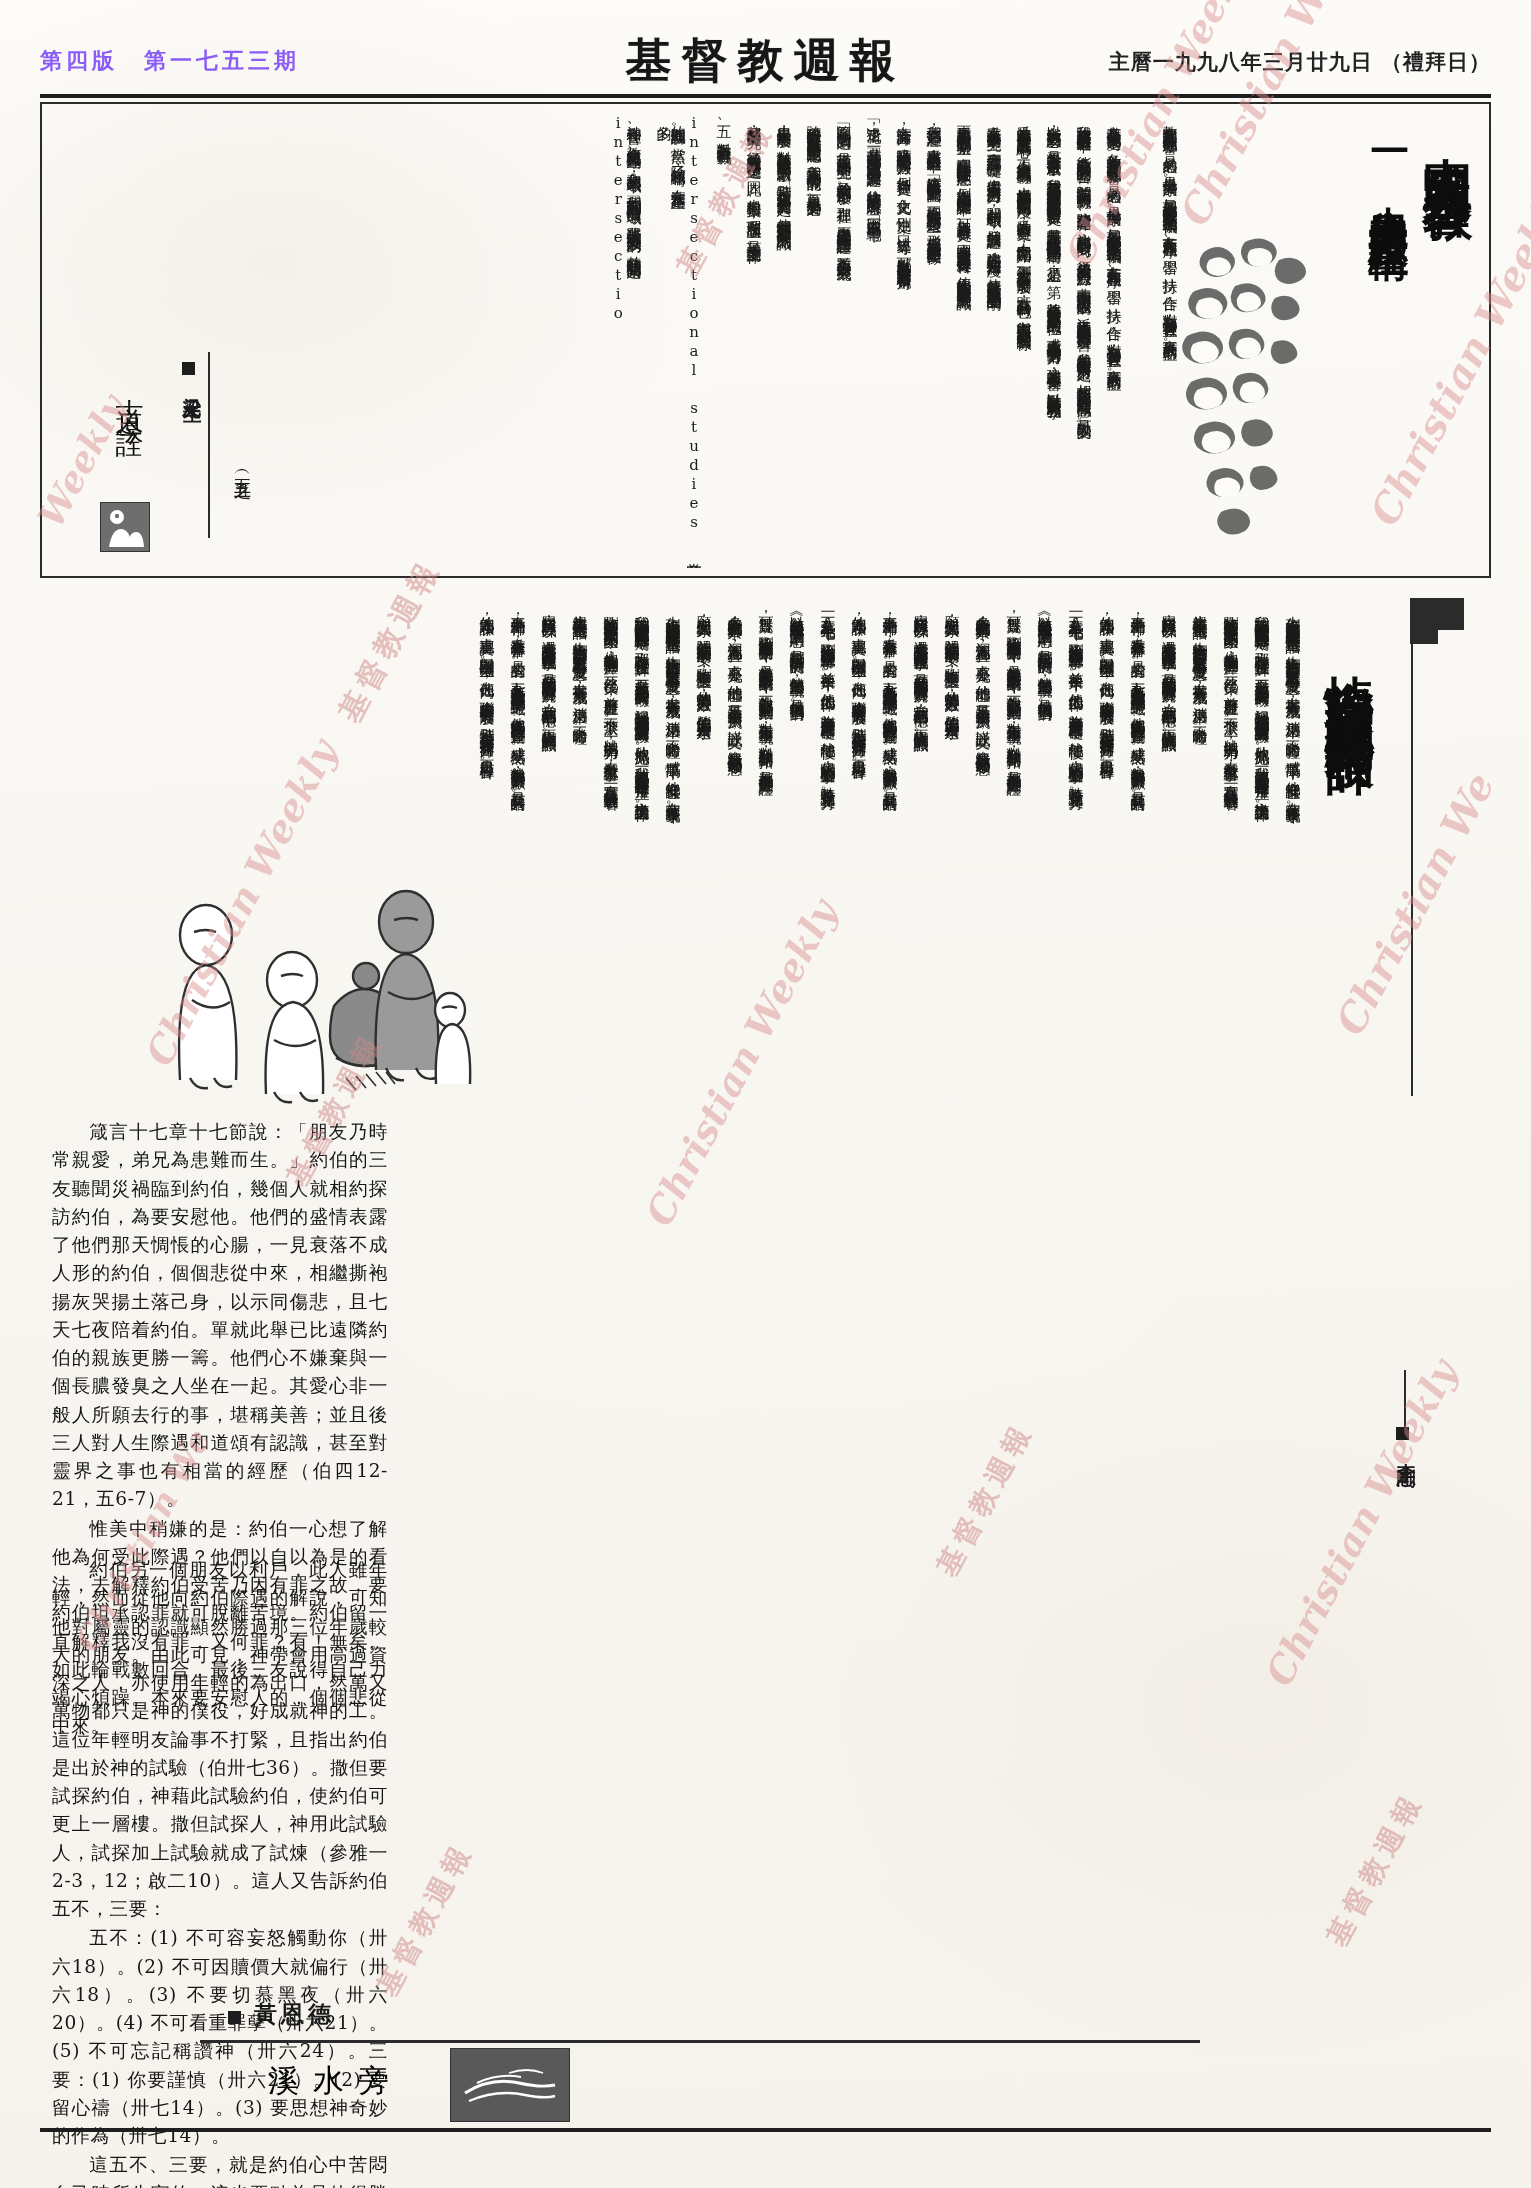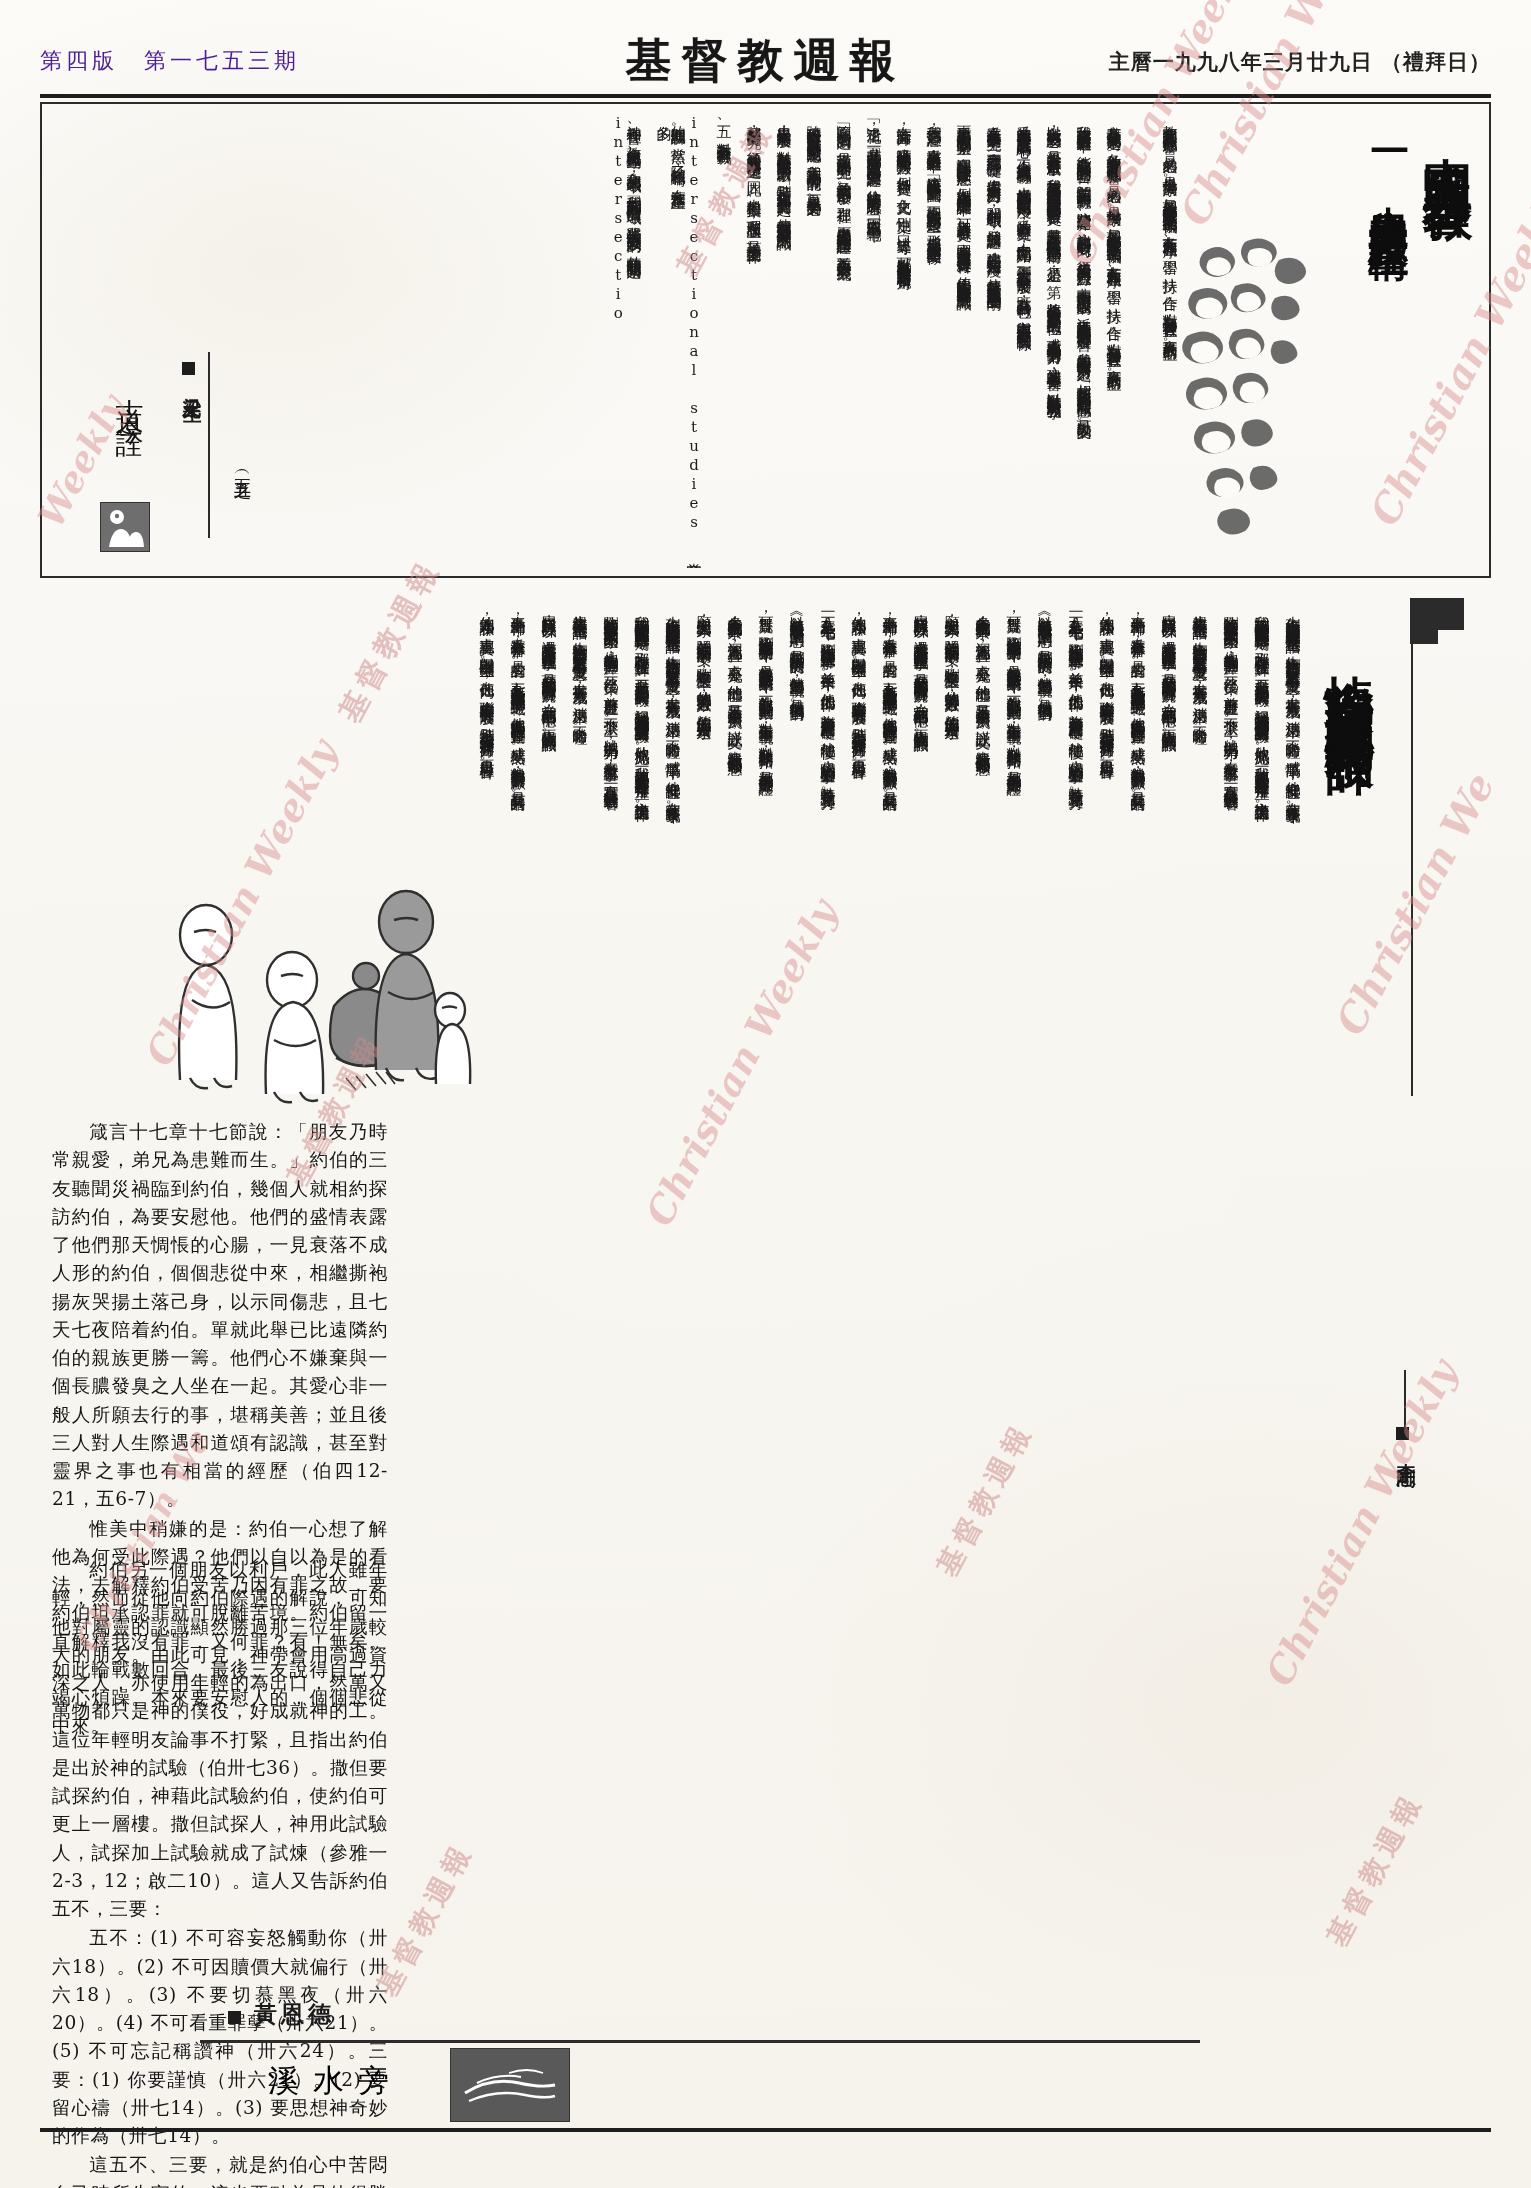--- a/index.html
+++ b/index.html
@@ -44,23 +44,23 @@
     white-space:nowrap;pointer-events:none;user-select:none;
     font-weight:700;
   }
 
   
   .masthead{
     position:absolute;left:40px;top:36px;width:1451px;height:52px;
   }
   .edition{
     position:absolute;left:0;top:10px;
-    font-size:22px;letter-spacing:4px;font-weight:400;
+    font-size:22px;letter-spacing:4px;font-weight:700;
     font-family:"DejaVu Sans","Liberation Sans",sans-serif;
-    color:#4c1d95;
+    color:#8b5cf6;
   }
   .paper-title{
     position:absolute;left:50%;top:-6px;transform:translateX(-50%);
     font-size:46px;letter-spacing:10px;font-weight:700;
     font-family:"DejaVu Serif","Liberation Serif",serif;
     color:#171717;
     text-shadow:0 0 1px rgba(0,0,0,.4);
   }
   .pub-date{
     position:absolute;right:0;top:12px;

